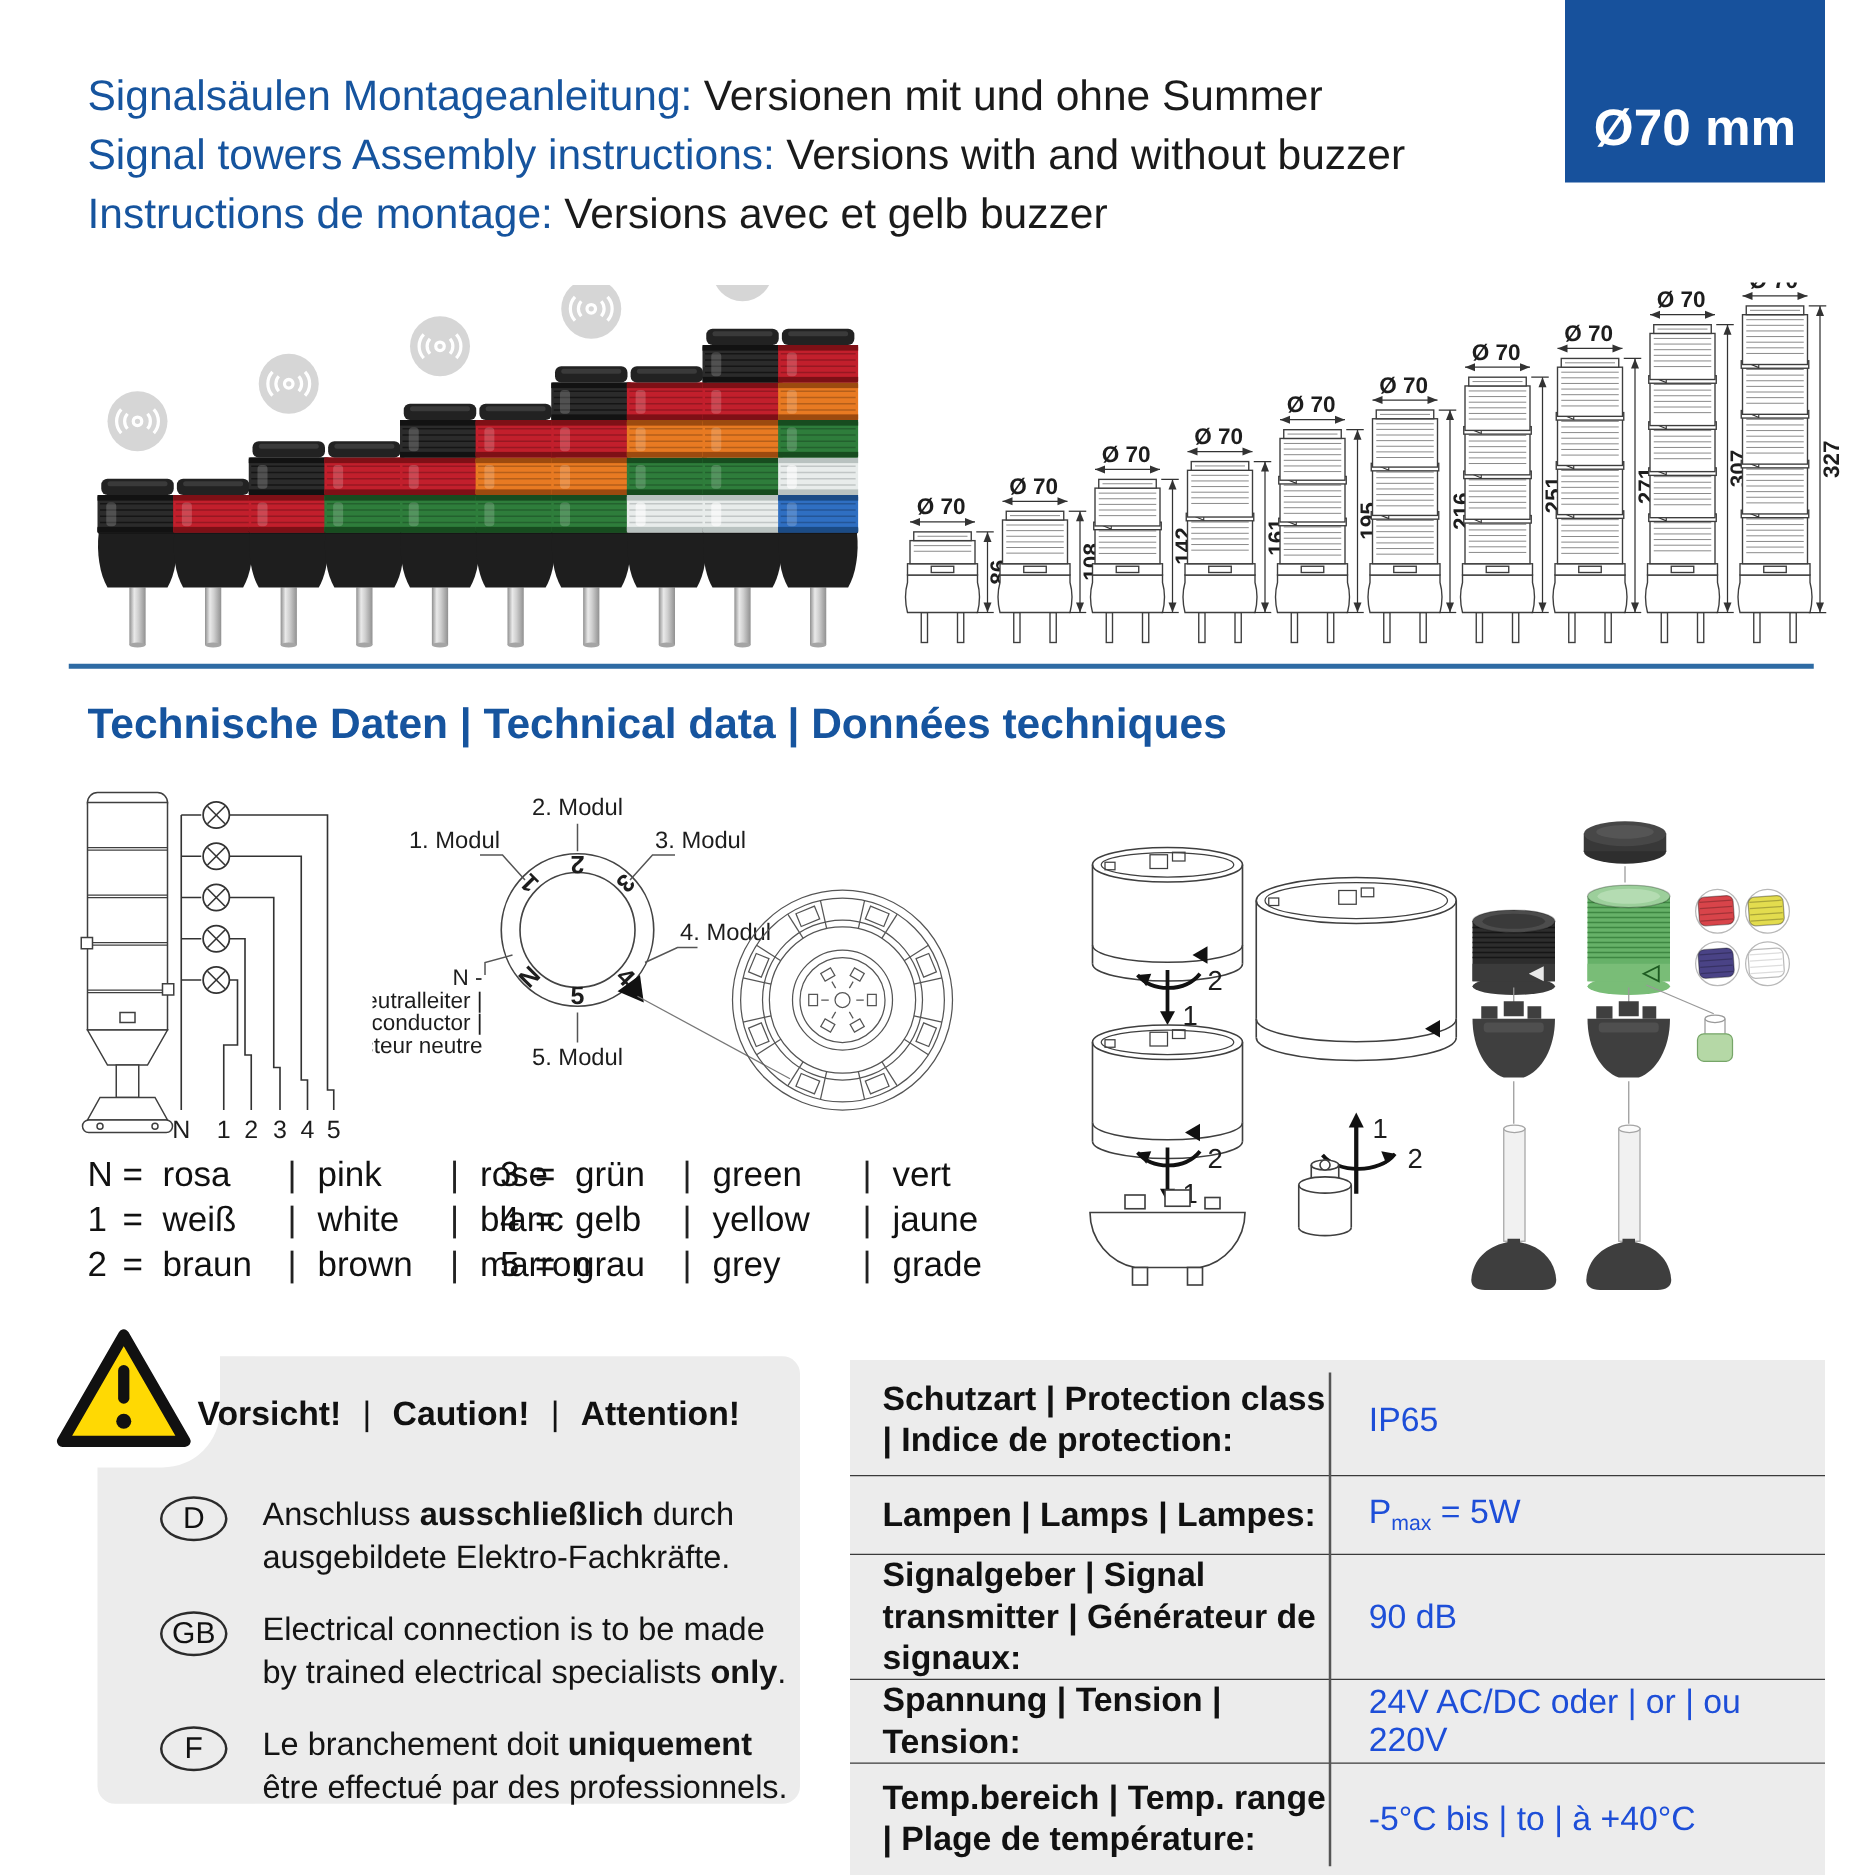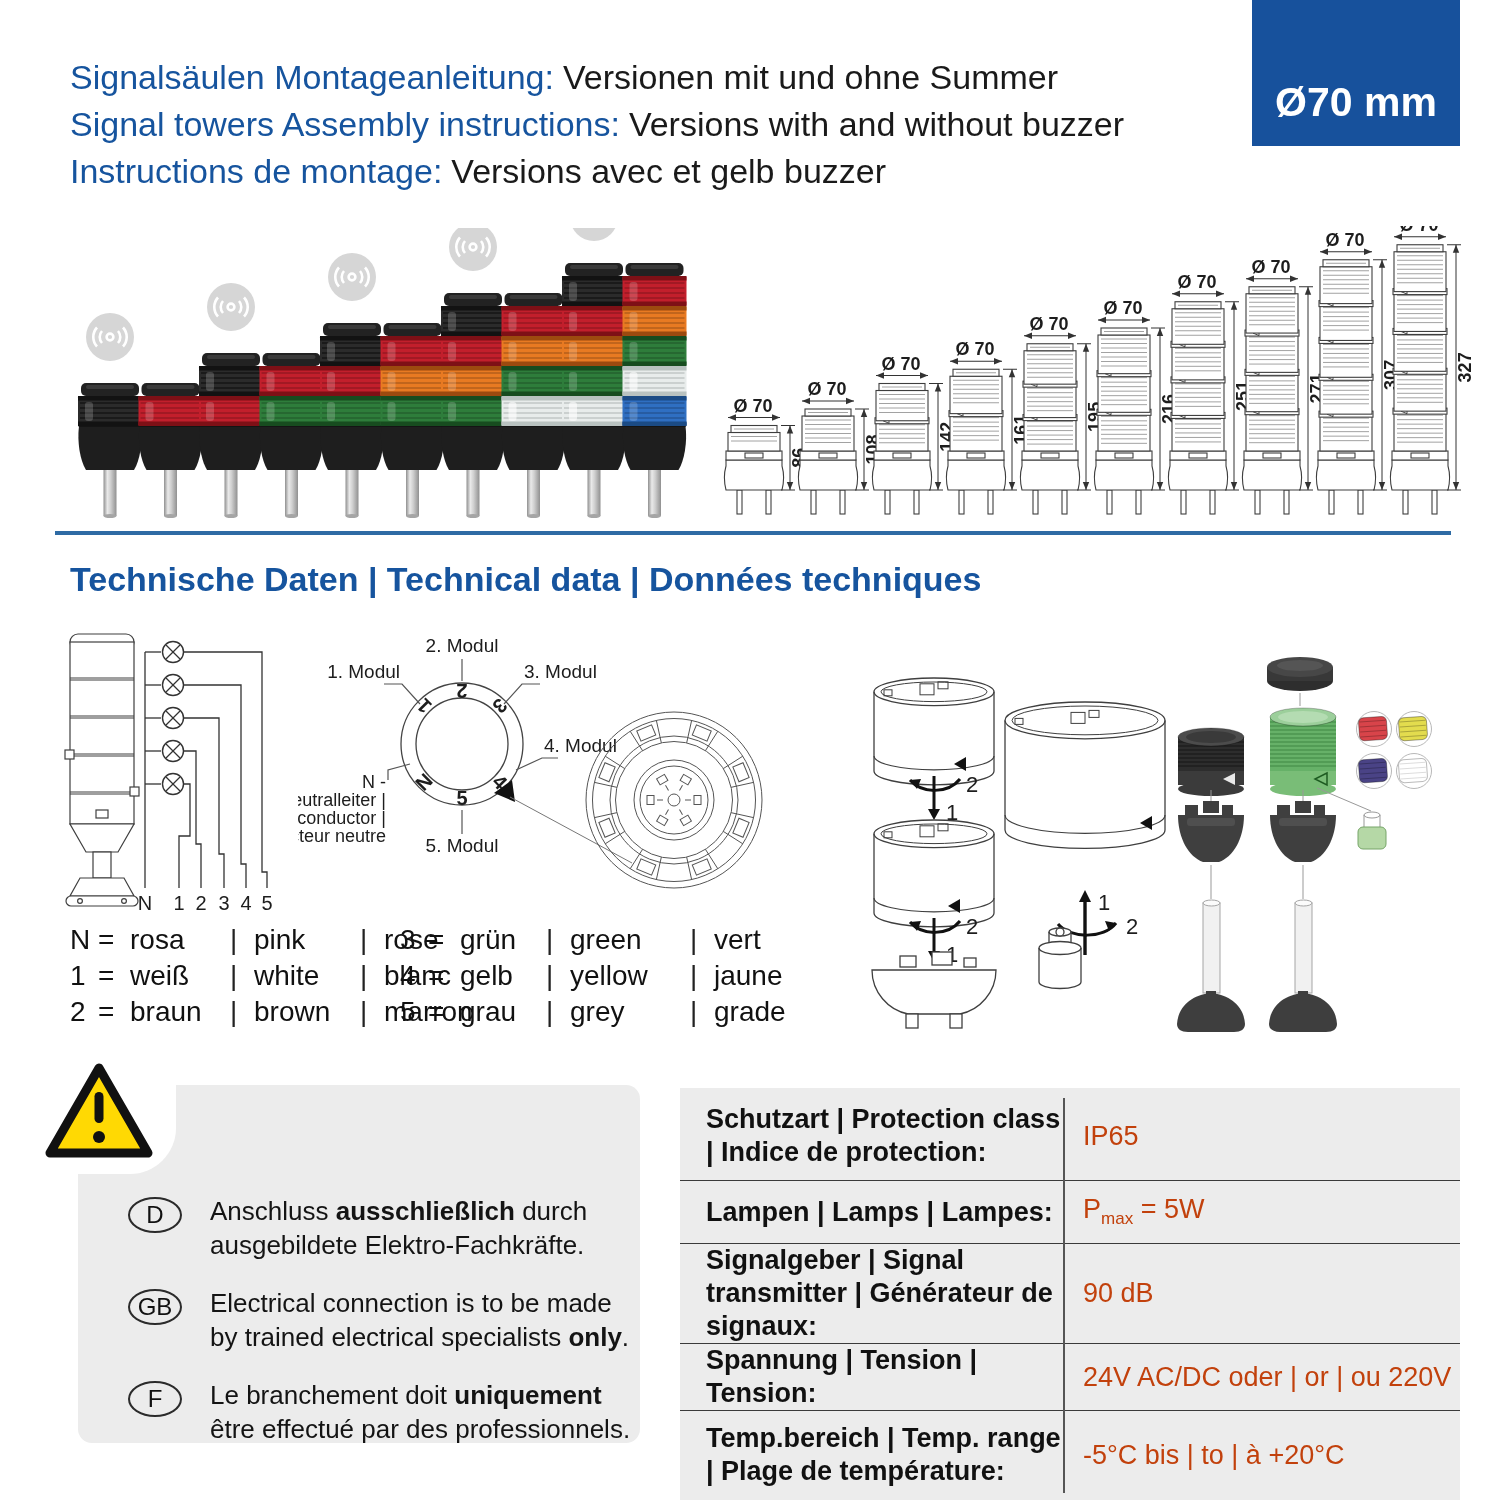--- a/index.html
+++ b/index.html
@@ -58,21 +58,21 @@
            color:#111;box-sizing:border-box;padding:0 6px;margin-top:3px;background:transparent;}
   .w-text{margin-left:28px;width:432px;font-size:26px;line-height:34px;color:#141414;}
   .w-text b{font-weight:bold;}
 
   .spec{position:absolute;left:680px;top:1088px;width:780px;background:#ECECEC;
         padding:4px 0;box-sizing:border-box;}
   .s-row{display:flex;align-items:center;}
   .s-row.sep{border-top:1.5px solid #3a3a3a;}
   .s-label{width:383px;box-sizing:border-box;padding-left:26px;padding-right:0;
            font-weight:bold;font-size:27px;line-height:33px;color:#111;}
-  .s-value{flex:1;padding-left:20px;font-size:27px;color:#c2410c;}
+  .s-value{flex:1;padding-left:32px;font-size:27px;color:#1d4ed8;}
   .s-value sub{font-size:17px;}
   .vline{position:absolute;left:383px;top:10px;bottom:10px;width:1.5px;background:#555;z-index:2;}
 </style>
 </head>
 <body>
 
 <div id="page">
 
   <div class="title-block">
     <div class="t-line"><span class="t-lead">Signalsäulen Montageanleitung:</span><span class="t-rest">Versionen mit und ohne Summer</span></div>
@@ -1265,20 +1265,21 @@
     </div>
 
   <div class="warnbox">
       <div class="notch"></div>
     </div>
   <svg id="warn-tri" width="118" height="108" viewBox="0 0 118 108">
     <polygon points="59,12 108,97 10,97" fill="#FFD903" stroke="#111" stroke-width="9" stroke-linejoin="round"></polygon>
     <rect x="54.5" y="36" width="9" height="31" rx="4.5" fill="#111"></rect>
     <circle cx="59" cy="81" r="6" fill="#111"></circle>
   </svg>
+  <div class="warn-title" id="warn-title"><span>Vorsicht!</span><span class="pipe">|</span><span>Caution!</span><span class="pipe">|</span><span>Attention!</span></div>
   <div id="warn-items">
       <div class="w-item">
         <div class="w-badge">D</div>
         <div class="w-text">Anschluss <b>ausschließlich</b> durch ausgebildete Elektro-Fachkräfte.</div>
       </div>
       <div class="w-item">
         <div class="w-badge">GB</div>
         <div class="w-text">Electrical connection is to be made by trained electrical specialists <b>only</b>.</div>
       </div>
       <div class="w-item">
@@ -1300,17 +1301,17 @@
       <div class="s-row sep" style="min-height: 76px;">
         <div class="s-label">Signalgeber | Signal transmitter | Générateur de signaux:</div>
         <div class="s-value">90 dB</div>
       </div>
       <div class="s-row sep" style="min-height: 56px;">
         <div class="s-label">Spannung | Tension | Tension:</div>
         <div class="s-value">24V AC/DC oder | or | ou 220V</div>
       </div>
       <div class="s-row sep" style="min-height: 88px;">
         <div class="s-label">Temp.bereich | Temp. range | Plage de température:</div>
-        <div class="s-value">-5°C bis | to | à  +20°C</div>
+        <div class="s-value">-5°C bis | to | à  +40°C</div>
       </div>
     </div>
 
 </div>
 
 </body></html>

